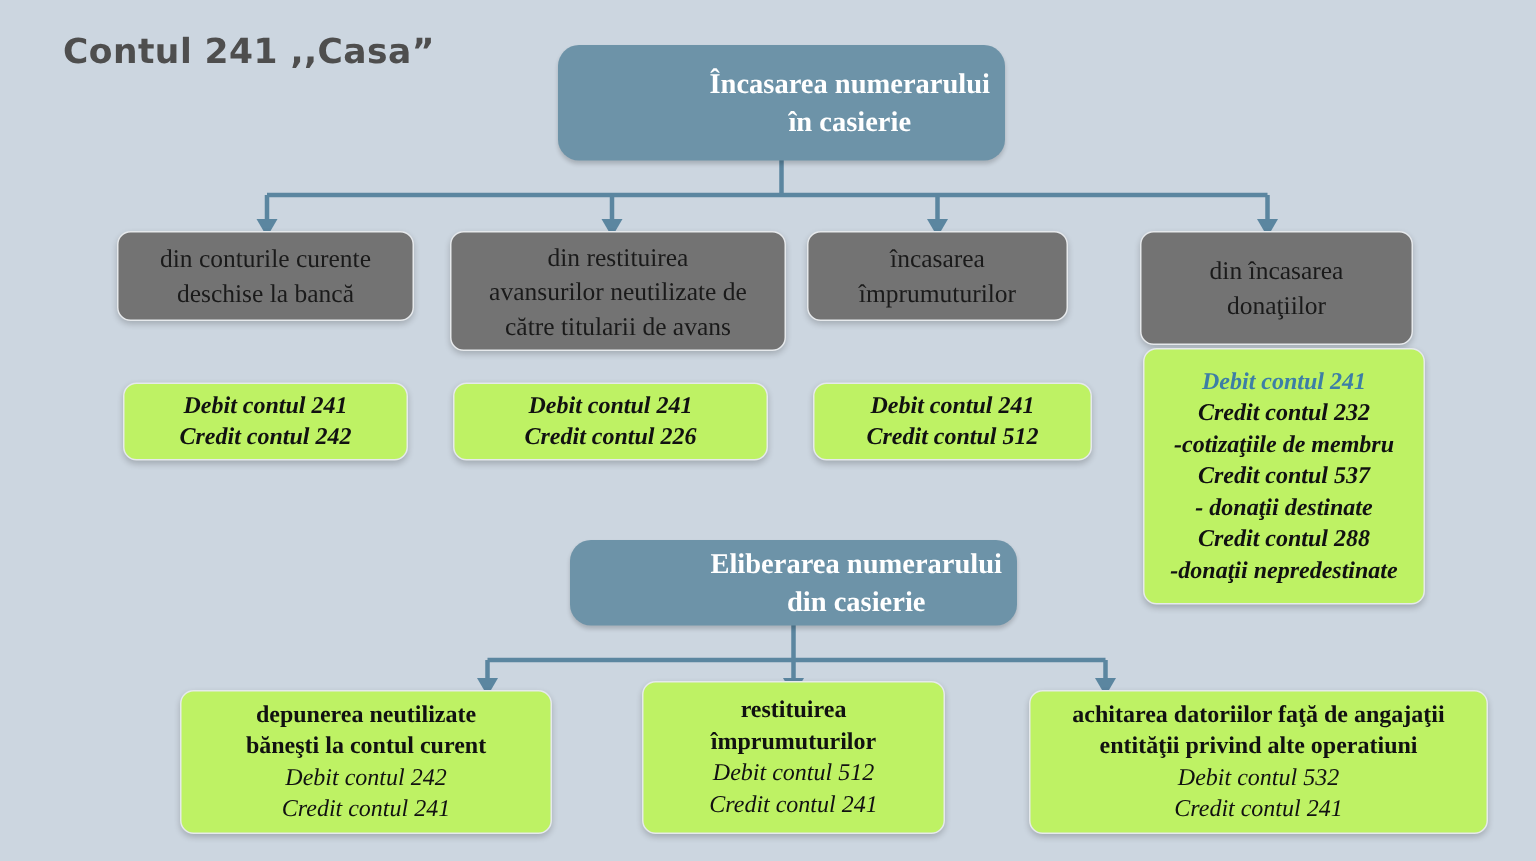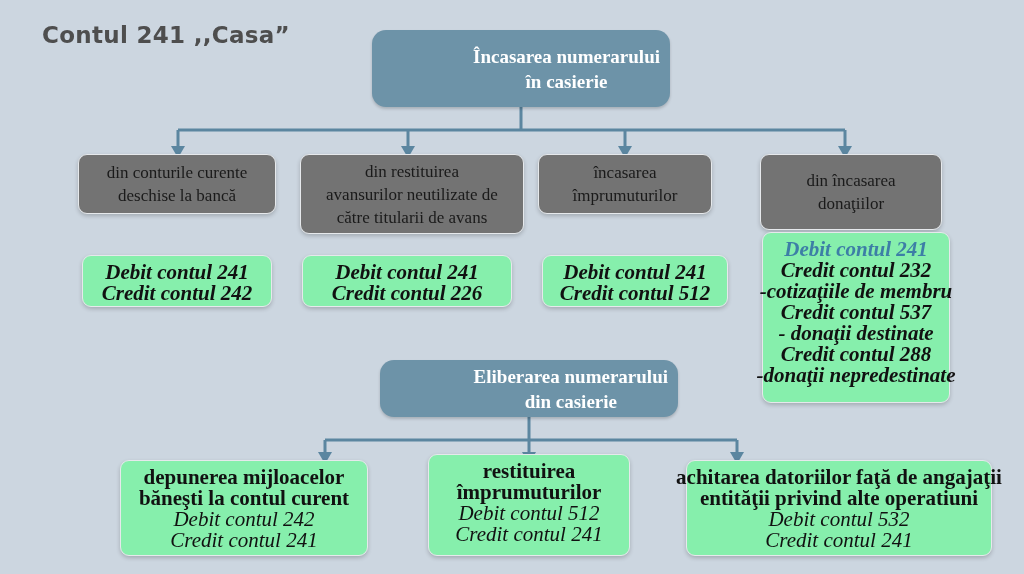--- a/index.html
+++ b/index.html
@@ -71,29 +71,30 @@
     text-align: center;
     font-size: 17px;
     line-height: 23px;
     color: #1a1a1a;
     padding: 4px 8px;
     box-sizing: border-box;
   }
   
   .detailbox {
     position: absolute;
-    background: #86efac;
+    background: #bef264;
     border-radius: 9px;
     border: 1px solid #e6e9ec;
     box-shadow: 0 2px 4px rgba(0,0,0,0.20);
     display: flex;
     flex-direction: column;
     align-items: center;
+    justify-content: center;
     text-align: center;
-    font-size: 21px;
+    font-size: 16px;
     line-height: 21px;
     color: #111111;
     padding: 6px 8px;
     box-sizing: border-box;
   }
   .detailbox .ln {
     font-style: italic;
     font-weight: bold;
     white-space: nowrap;
   }
@@ -215,21 +216,21 @@
   </div>
 
   <div class="pill" style="left:380px; top:348px; width:298px; height:57px;">
     <div>
       <div>Eliberarea numerarului</div>
       <div>din casierie</div>
     </div>
   </div>
 
   <div class="detailbox" style="left:120px; top:460px; width:248px; height:96px;">
-    <div class="hd">depunerea mijloacelor</div>
+    <div class="hd">depunerea neutilizate</div>
     <div class="hd">băneşti la contul curent</div>
     <div class="sub">Debit contul 242</div>
     <div class="sub">Credit contul 241</div>
   </div>
 
   <div class="detailbox" style="left:428px; top:454px; width:202px; height:102px;font-family:Liberation Serif, serif;">
     <div class="hd">restituirea</div>
     <div class="hd">împrumuturilor</div>
     <div class="sub">Debit contul 512</div>
     <div class="sub">Credit contul 241</div>

